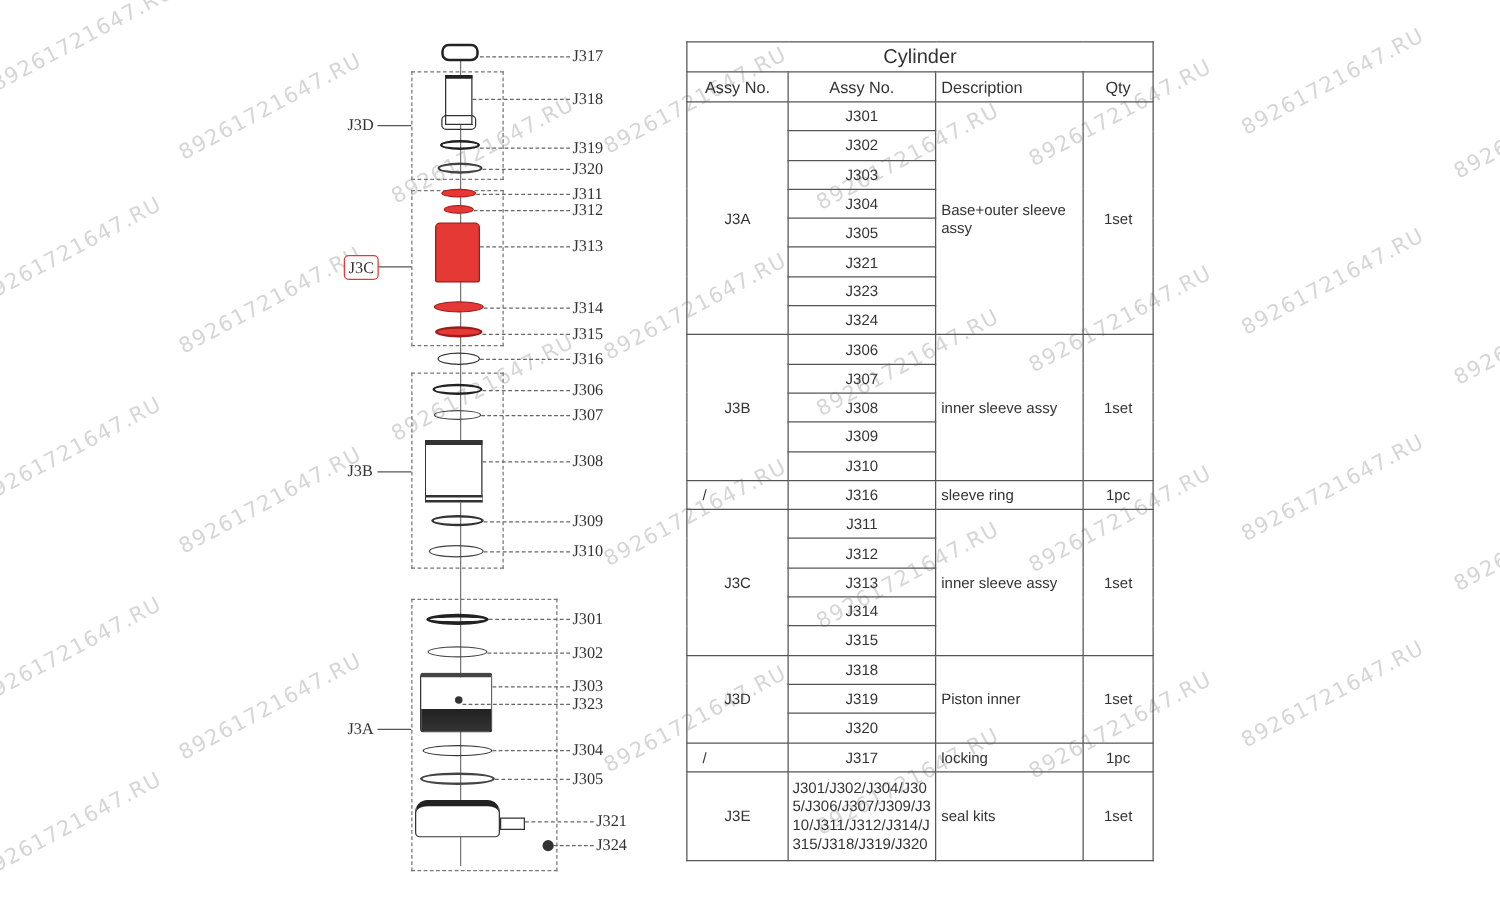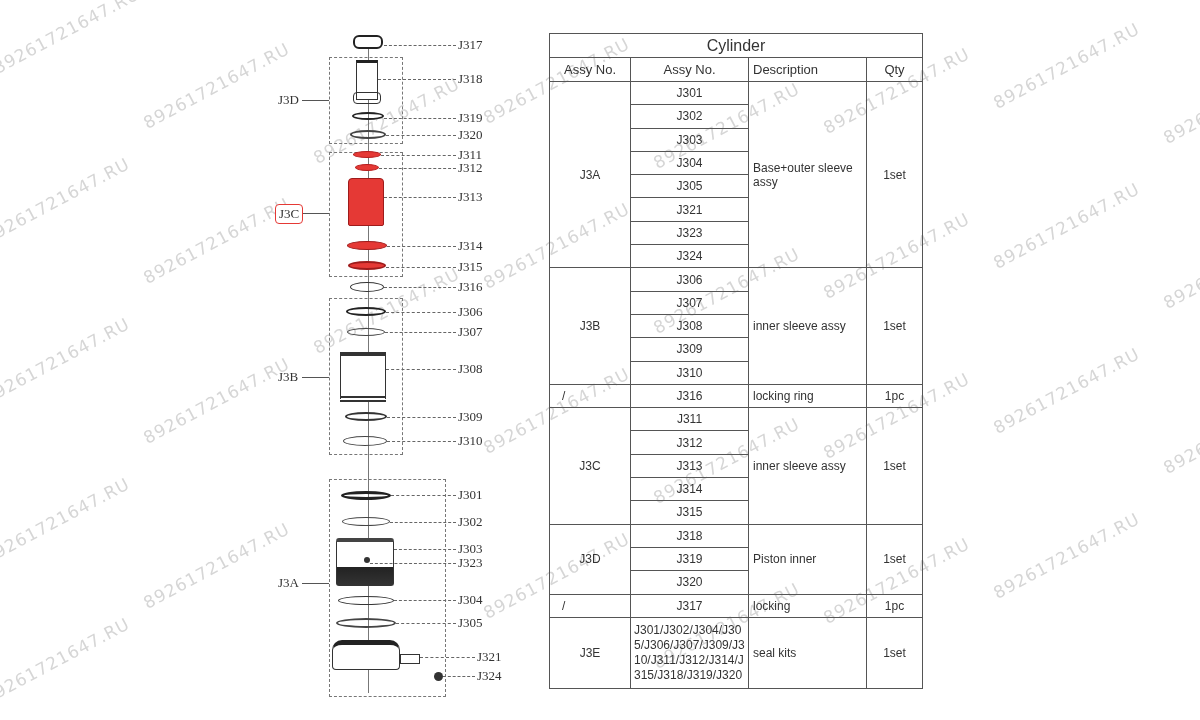--- a/index.html
+++ b/index.html
@@ -221,21 +221,21 @@
   <tr>
         <td class="c">J309</td>
       </tr>
   <tr>
         <td class="c">J310</td>
       </tr>
 
   <tr>
     <td class="l" style="padding-left:12px">/</td>
     <td class="c">J316</td>
-    <td class="l">locking ring</td>
+    <td class="l">sleeve ring</td>
     <td class="c">1pc</td>
   </tr>
 
   <tr>
     <td rowspan="5" class="c">J3C</td>
     <td class="c">J311</td>
     <td rowspan="5" class="l">inner sleeve assy</td>
     <td rowspan="5" class="c">1set</td>
   </tr>
   <tr>

